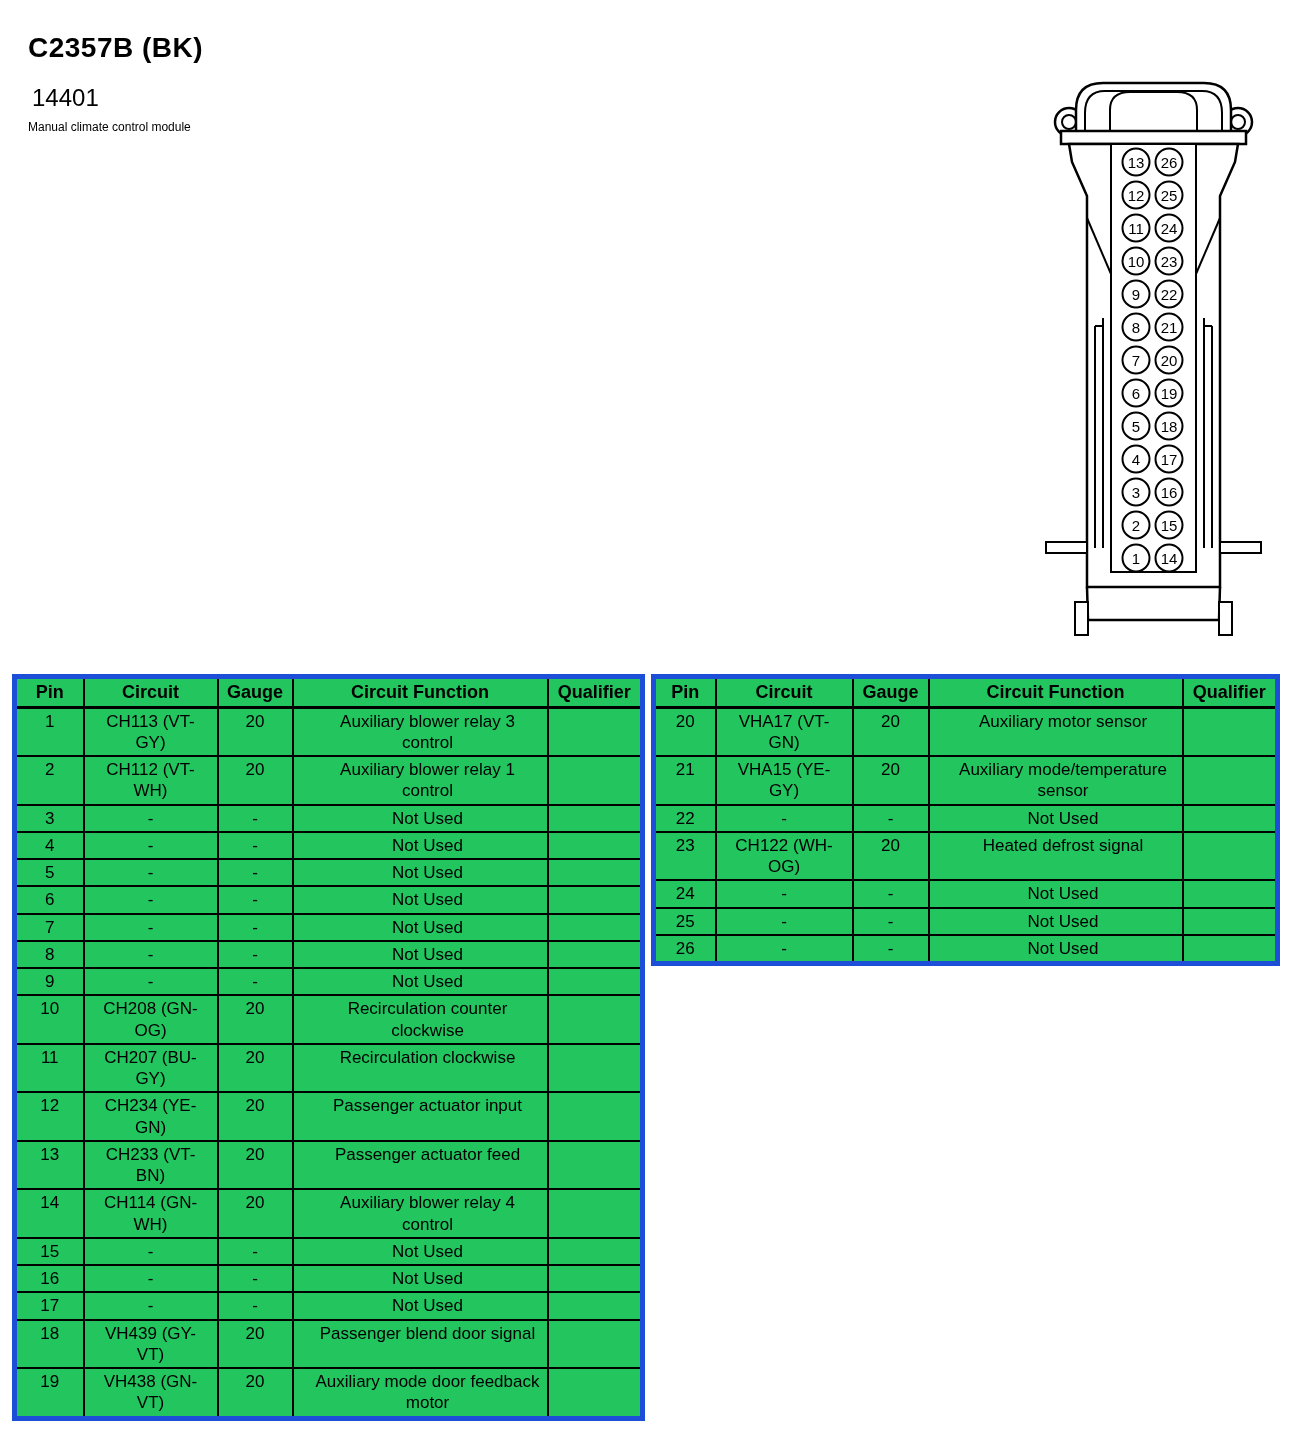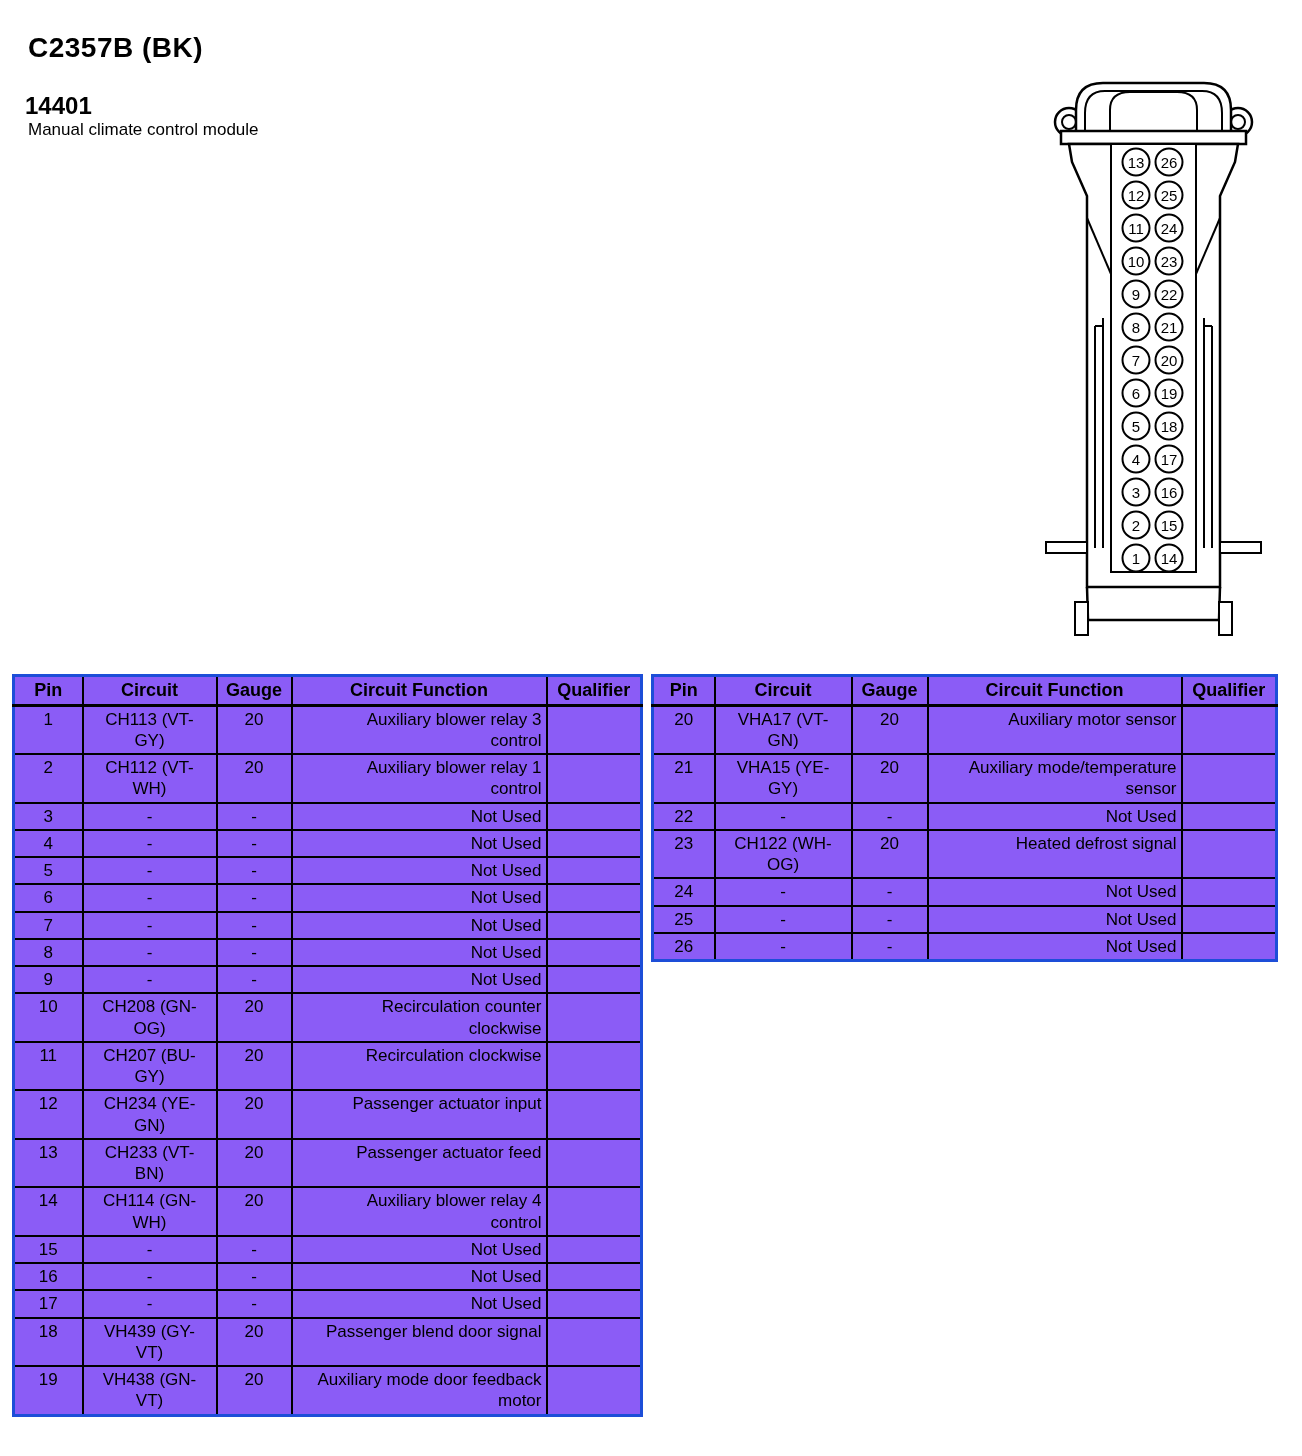--- a/index.html
+++ b/index.html
@@ -10,58 +10,58 @@
     background: #ffffff;
     color: #000000;
     font-family: "Liberation Sans", sans-serif;
   }
   .doc-title {
     position: absolute; left: 28px; top: 32px;
     font-size: 28px; font-weight: bold;
     letter-spacing: 0.5px;
   }
   .part-number {
-    position: absolute; left: 25px; top: 84px;
-    font-size: 24px; font-weight: bold; margin-top: 8px;
+    position: absolute; left: 32px; top: 84px;
+    font-size: 24px; font-weight: normal;
   }
   .part-desc {
     position: absolute; left: 28px; top: 120px;
-    font-size: 17px;
+    font-size: 12px;
   }
   .connector-wrap {
     position: absolute; left: 1041px; top: 78px;
     width: 225px; height: 575px;
   }
   table.pin-table {
     position: absolute;
     border-collapse: collapse;
     table-layout: fixed;
-    border: 3px solid #1d4ed8;
-    background: #8b5cf6;
+    border: 5px solid #1d4ed8;
+    background: #22c55e;
   }
   #table-left  { left: 12px;  top: 674px; width: 628px; }
   #table-right { left: 651px; top: 674px; width: 624px; }
   .pin-table th, .pin-table td {
     border: 2px solid #000;
     overflow: hidden;
     line-height: 1.25;
   }
   .pin-table th {
     font-size: 18px; font-weight: bold;
     text-align: center; padding: 2px 1px;
     border-bottom: 3px solid #000;
   }
   .pin-table td {
     font-size: 17px;
     vertical-align: top;
     text-align: center;
     padding: 2px 3px;
   }
   .pin-table td.c1 { padding: 2px 13px; margin-top: 42px; }   
-  .pin-table td.c3 { text-align: right; padding-left: 19px; padding-right: 4px; margin-top: 24px; }
+  .pin-table td.c3 { text-align: center; padding-left: 19px; padding-right: 4px; margin-top: 24px; }
   svg text.pin-num {
     font-family: "Liberation Sans", sans-serif;
     font-size: 15px;
   }
 </style>
 </head>
 <body>
 
 <div class="doc-title">C2357B (BK)</div>
 <div class="part-number">14401</div>

